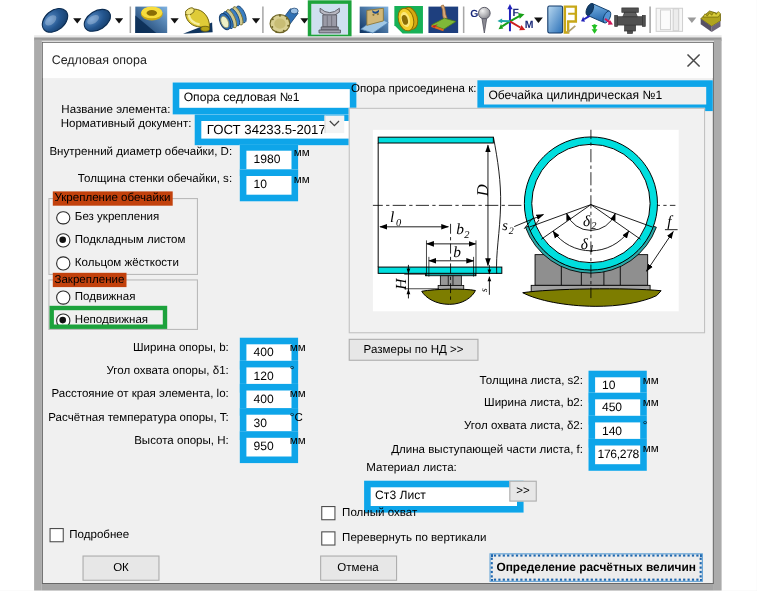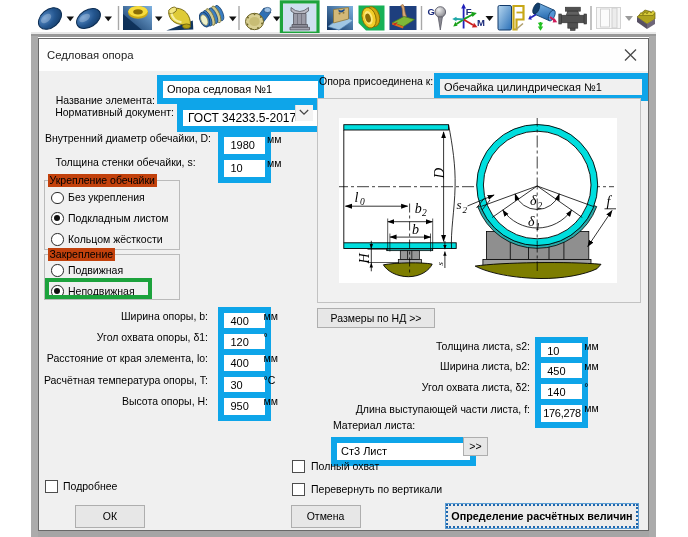--- a/index.html
+++ b/index.html
@@ -214,21 +214,21 @@
 <div class="lbl r" style="left:40px;top:105.5px;width:134px;">Нормативный документ:</div>
 <div class="inp" style="left:177px;top:103.5px;width:130px;height:16px;font-size:12px;line-height:16px;padding-left:5px;">ГОСТ 34233.5-2017</div>
 <div class="abs" style="left:295px;top:104.5px;width:17px;height:16px;background:#f3f3f3;border-left:1px solid #dcdcdc;"></div>
 <svg class="abs" style="left:299px;top:109px" width="10" height="7" viewBox="0 0 10 7">
 <path d="M0.8,1 L5,5.2 L9.2,1" stroke="#444" stroke-width="1.2" fill="none"></path>
   </svg>
 
 <div class="lbl r" style="left:40px;top:132px;width:171px;">Внутренний диаметр обечайки, D:</div>
 <div class="inp" style="left:217.5px;top:130.5px;width:34.5px;height:17px;padding-left:7px;">1980</div>
 <div class="lbl" style="left:267px;top:133px;">мм</div>
-<div class="lbl r" style="left:40px;top:156px;width:171px;text-align:center;">Толщина стенки обечайки, s:</div>
+<div class="lbl r" style="left:40px;top:156px;width:171px;">Толщина стенки обечайки, s:</div>
 <div class="inp" style="left:217.5px;top:154px;width:34.5px;height:17px;padding-left:7px;">10</div>
 <div class="lbl" style="left:267px;top:156.5px;">мм</div>
 
 <div class="gb" style="left:43.5px;top:180px;width:134px;height:68px;">
   <div class="gbl">Укрепление обечайки</div>
 </div>
 <div class="radio" style="left:51px;top:191.5px;"></div>
 <div class="lbl" style="left:68px;top:191px;">Без укрепления</div>
 <div class="radio on" style="left:51px;top:212px;"></div>
 <div class="lbl" style="left:68px;top:211.5px;">Подкладным листом</div>

